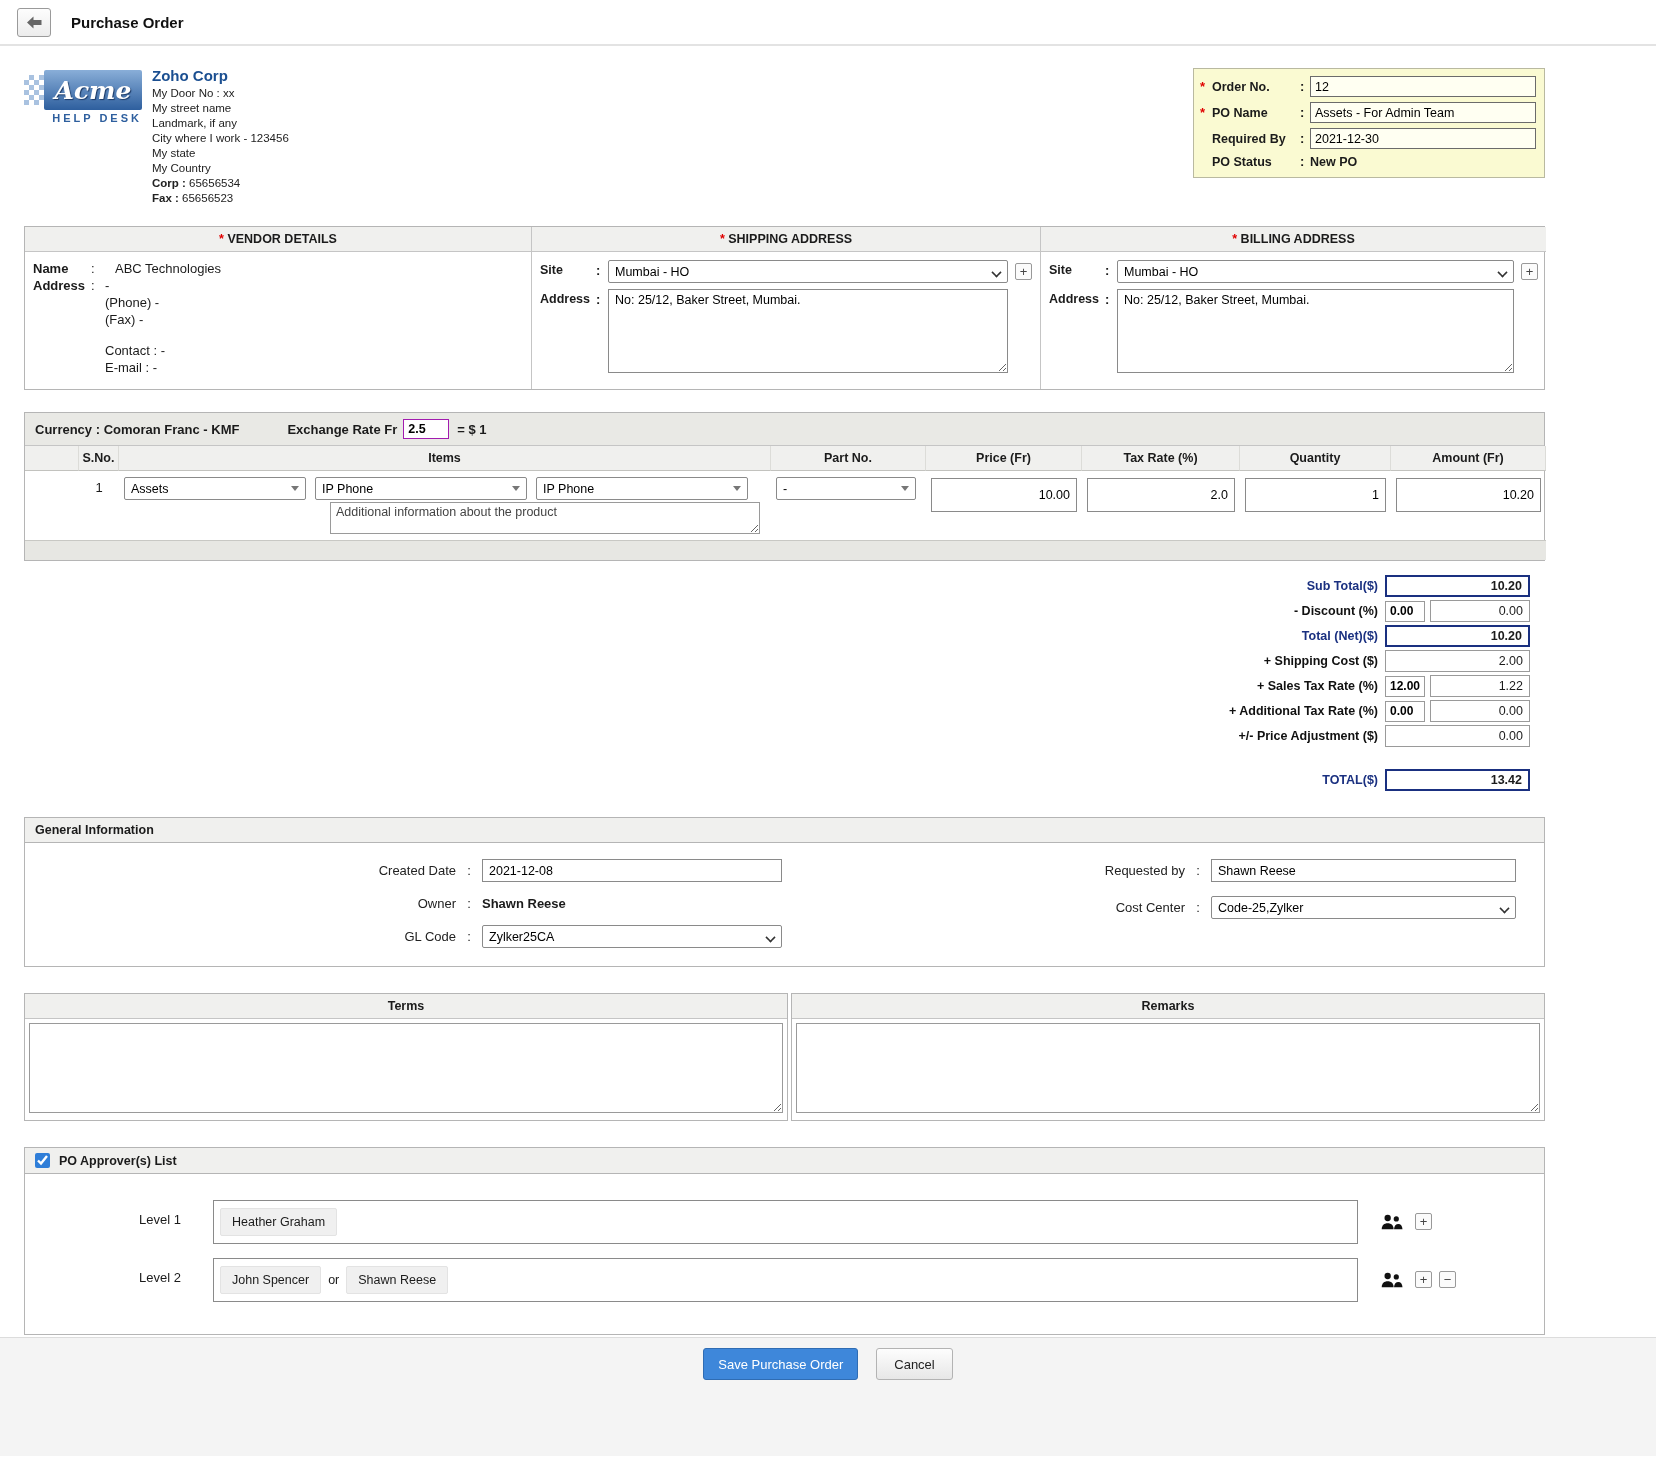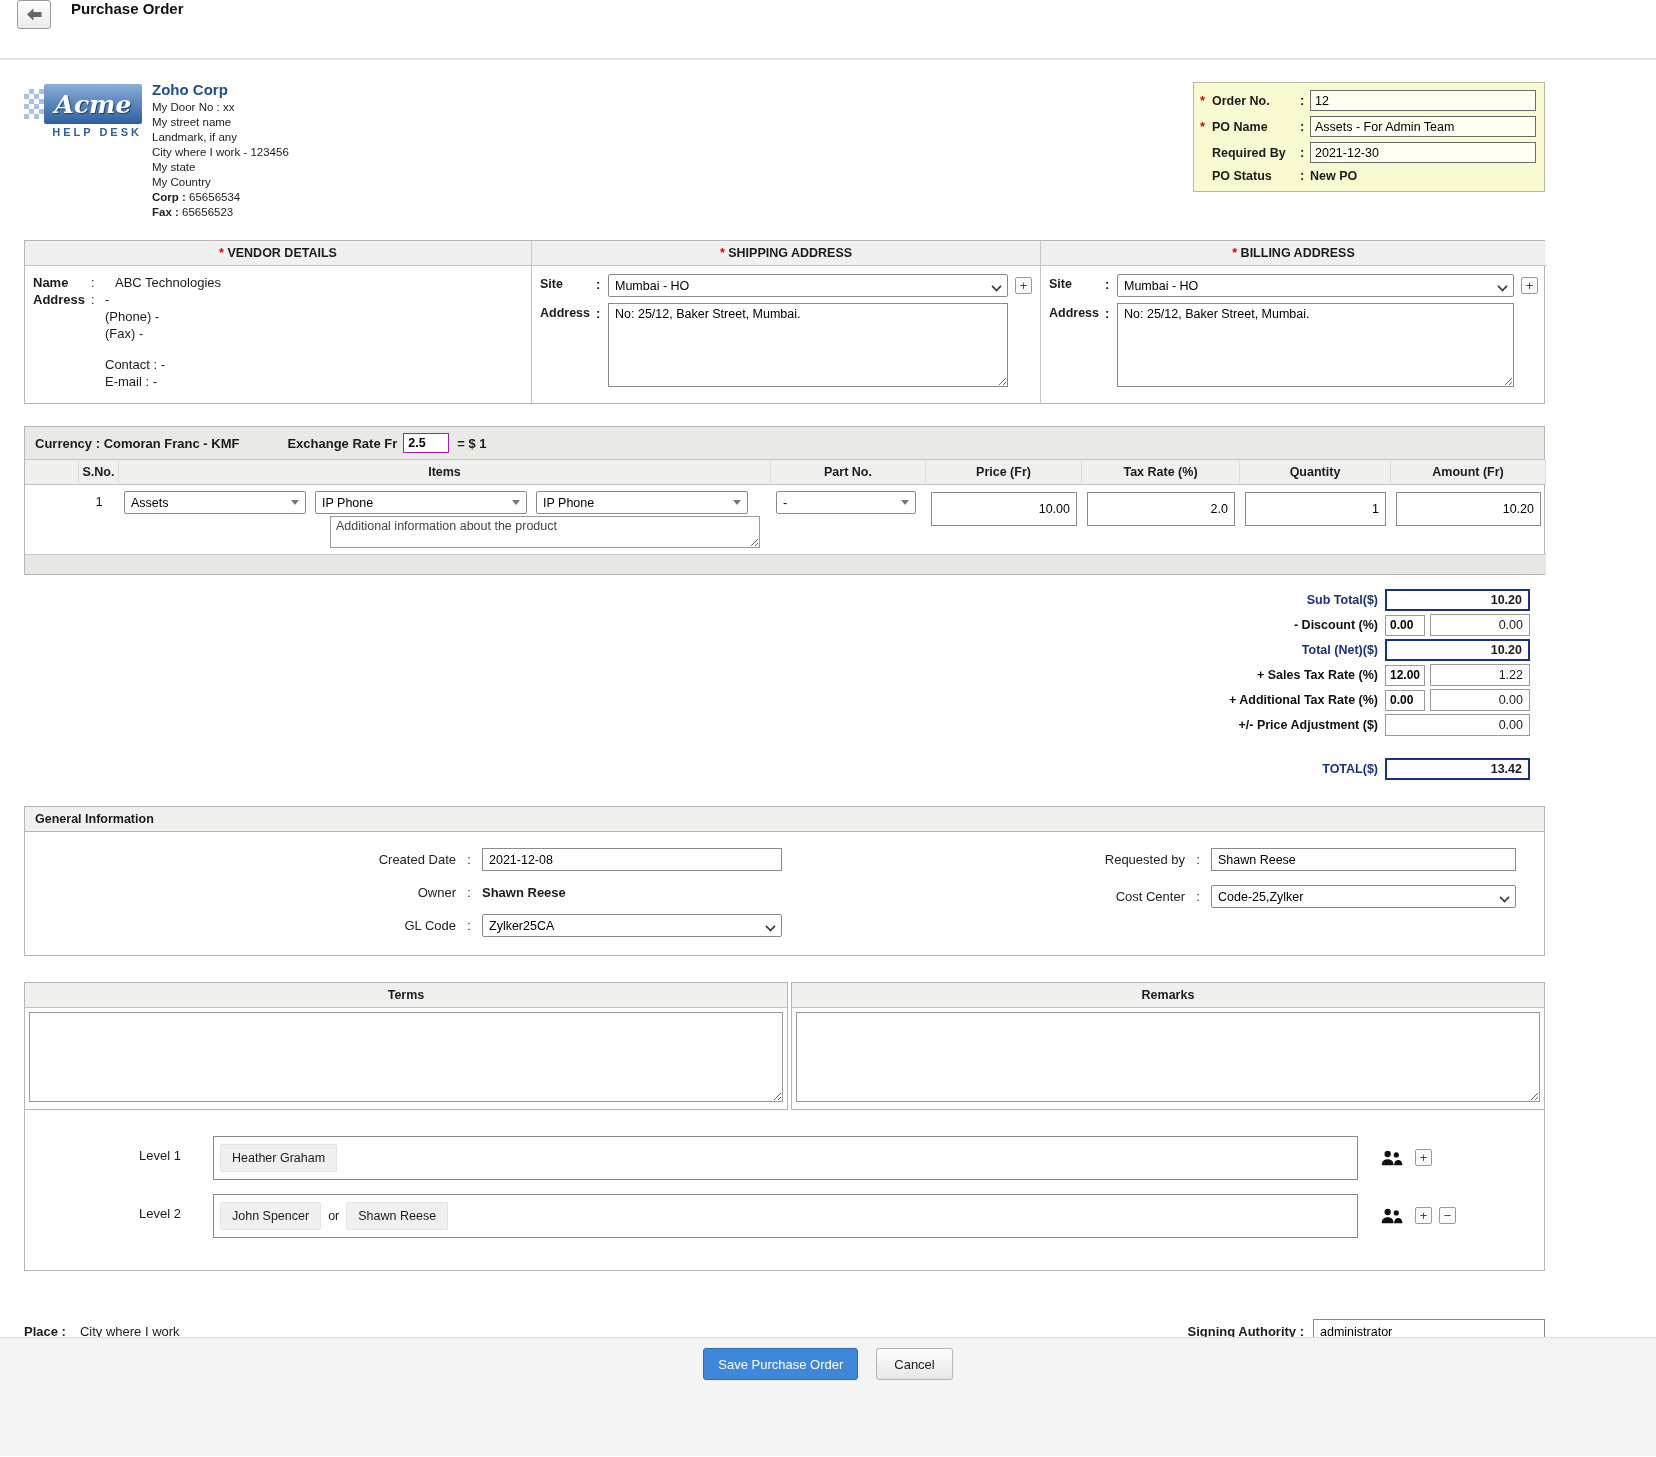--- a/index.html
+++ b/index.html
@@ -2,21 +2,21 @@
 <html><head>
 <meta charset="utf-8">
 <style>
   * { box-sizing: border-box; margin: 0; padding: 0; }
   body {
     width: 1656px; height: 1457px; background: #fff;
     font-family: "Liberation Sans", sans-serif; color: #1b1b1b; font-size: 13px;
     position: relative; overflow: hidden;
   }
   
-  .topbar { height: 60px; display: flex; align-items: flex-start; padding-left: 17px; border-bottom: 2px solid #e3e3e3; background: #fff; }
+  .topbar { height: 46px; display: flex; align-items: center; padding-left: 17px; border-bottom: 2px solid #e3e3e3; background: #fff; }
   .back-btn { width: 34px; height: 29px; border: 1px solid #9a9a9a; border-radius: 3px; background: linear-gradient(#fdfdfd,#ececec); display: flex; align-items: center; justify-content: center; cursor: pointer; }
   .page-title { margin-left: 20px; font-weight: bold; font-size: 15px; color: #111; }
   
   .content { width: 1521px; margin-left: 24px; }
   
   .company-row { display: flex; margin-top: 22px; }
   .logo { width: 118px; margin-top: 2px; }
   .logo-top { position: relative; height: 40px; display: flex; }
   .logo-pixels { width: 34px; height: 30px; margin-top: 5px;
     background-image: linear-gradient(45deg,#a9c2e0 25%,transparent 25%,transparent 75%,#a9c2e0 75%),
@@ -302,20 +302,24 @@
     <div class="trow">
       <span class="tlabel">- Discount (%)</span>
       <input class="tsmall" type="text" value="0.00" style="">
       <span class="tval">0.00</span>
     </div>
     <div class="trow">
       <span class="tlabel navy">Total (Net)($)</span>
       <span class="tval wide navy">10.20</span>
     </div>
     <div class="trow">
+      <span class="tlabel">+ Shipping Cost ($)</span>
+      <span class="tval wide">2.00</span>
+    </div>
+    <div class="trow">
       <span class="tlabel">+ Sales Tax Rate (%)</span>
       <input class="tsmall" type="text" value="12.00" style="">
       <span class="tval">1.22</span>
     </div>
     <div class="trow">
       <span class="tlabel">+ Additional Tax Rate  (%)</span>
       <input class="tsmall" type="text" value="0.00" style="">
       <span class="tval">0.00</span>
     </div>
     <div class="trow">
@@ -365,20 +369,24 @@
     <div class="rt-box">
       <div class="rt-head">Terms</div>
       <div class="rt-body"><textarea class="rt-ta" style=""></textarea></div>
     </div>
     <div class="rt-box">
       <div class="rt-head">Remarks</div>
       <div class="rt-body"><textarea class="rt-ta" style=""></textarea></div>
     </div>
   </div>
 
+  <div class="sec-head ap-head">
+    <input type="checkbox" checked="" style="">
+    <span>PO Approver(s) List</span>
+  </div>
   <div class="ap-body">
     <div class="ap-row">
       <span class="ap-label">Level 1</span>
       <div class="chip-box">
         <span class="chip">Heather Graham</span>
       </div>
       <div class="ap-icons">
         <svg class="people-icon" width="23" height="16" viewBox="0 0 24 16">
             <circle cx="8" cy="3.8" r="3.3" fill="#111"></circle>
             <path d="M1.8 15.5c0-4.2 2.6-6.3 6.2-6.3s6.2 2.1 6.2 6.3z" fill="#111"></path>

